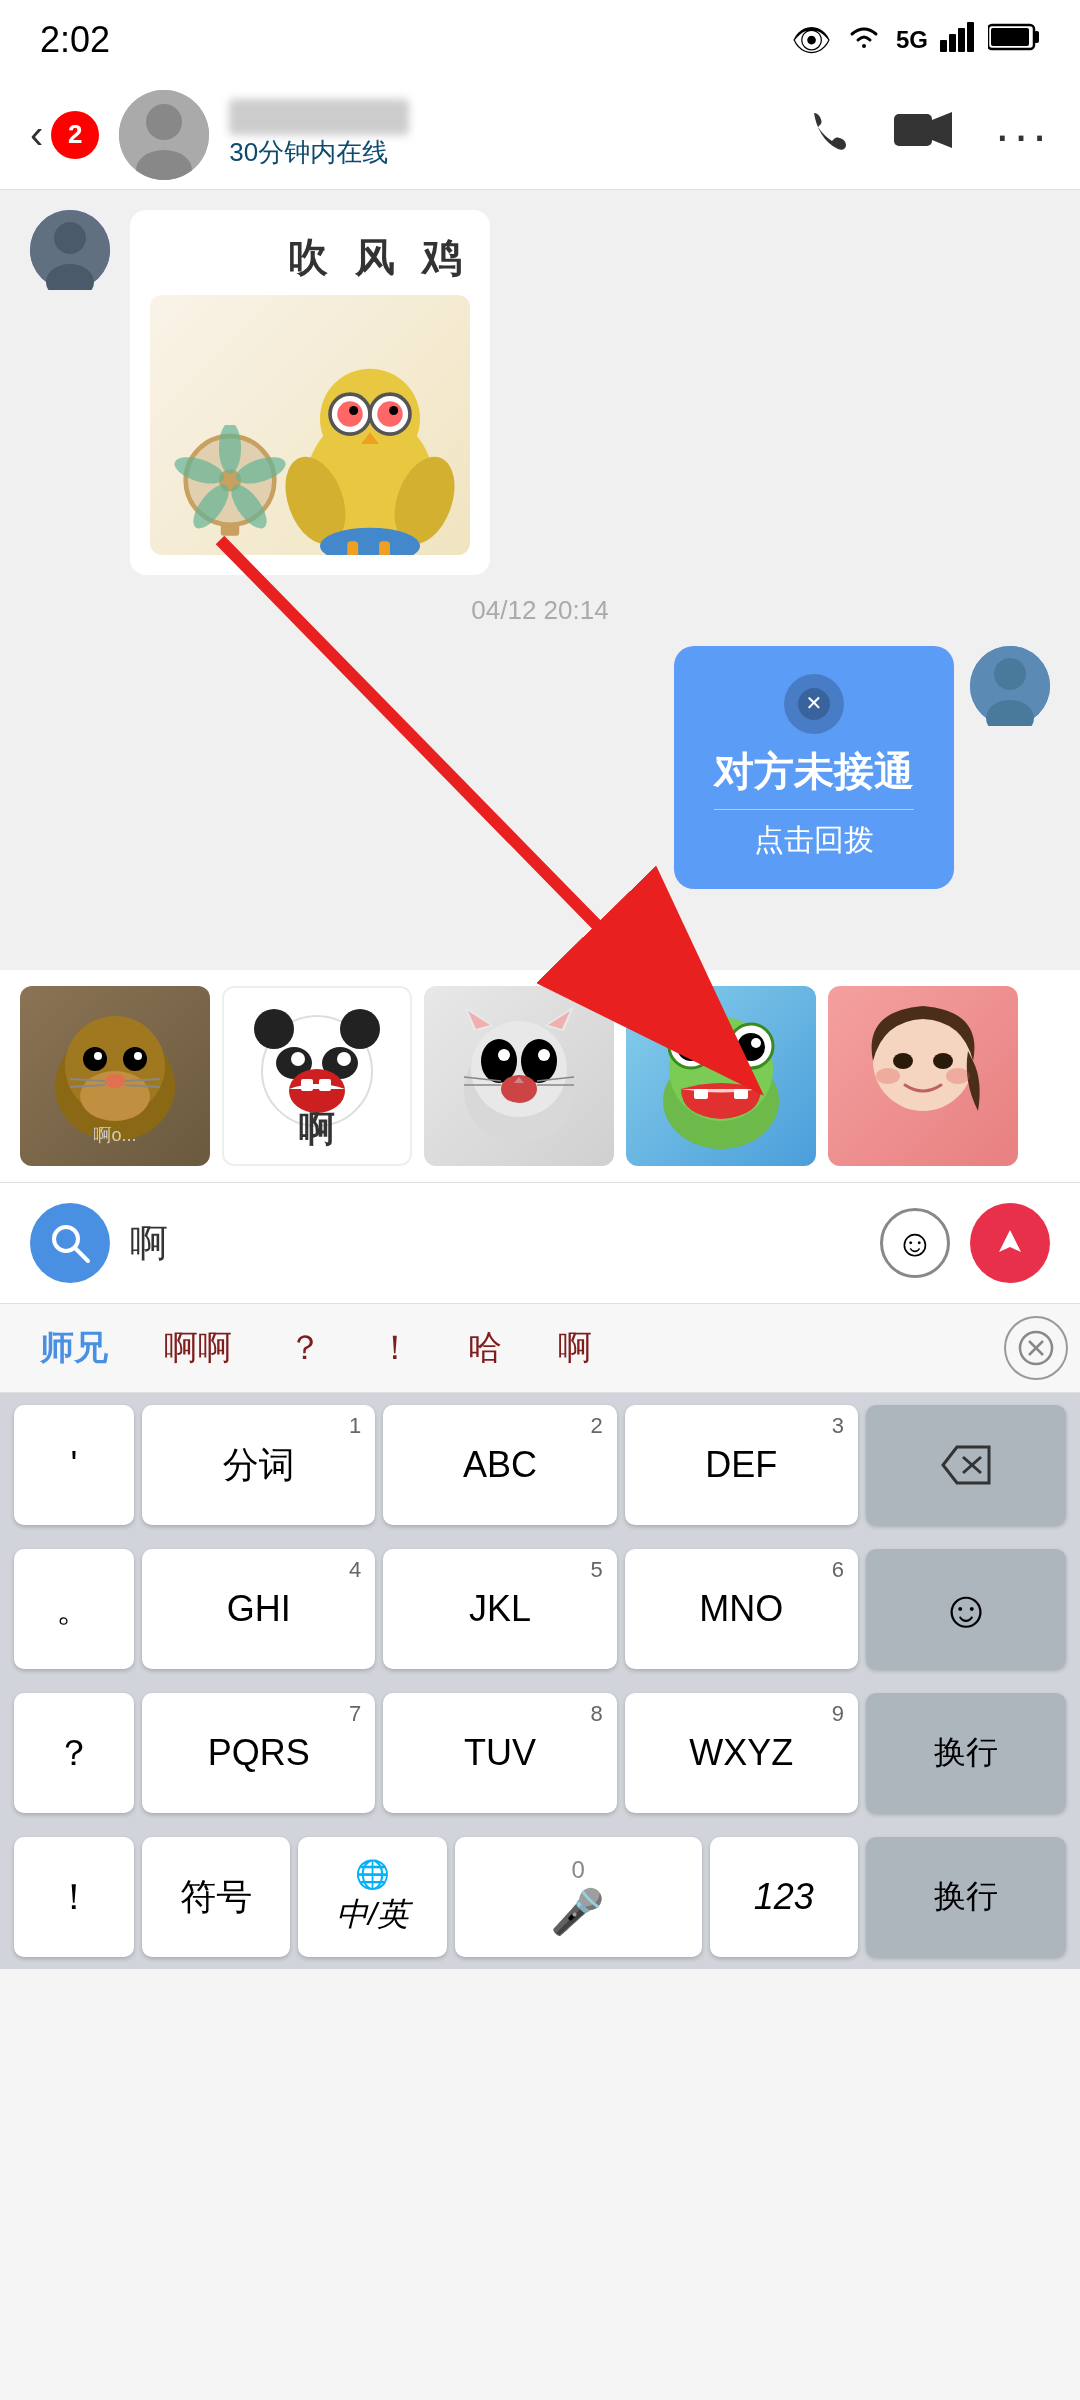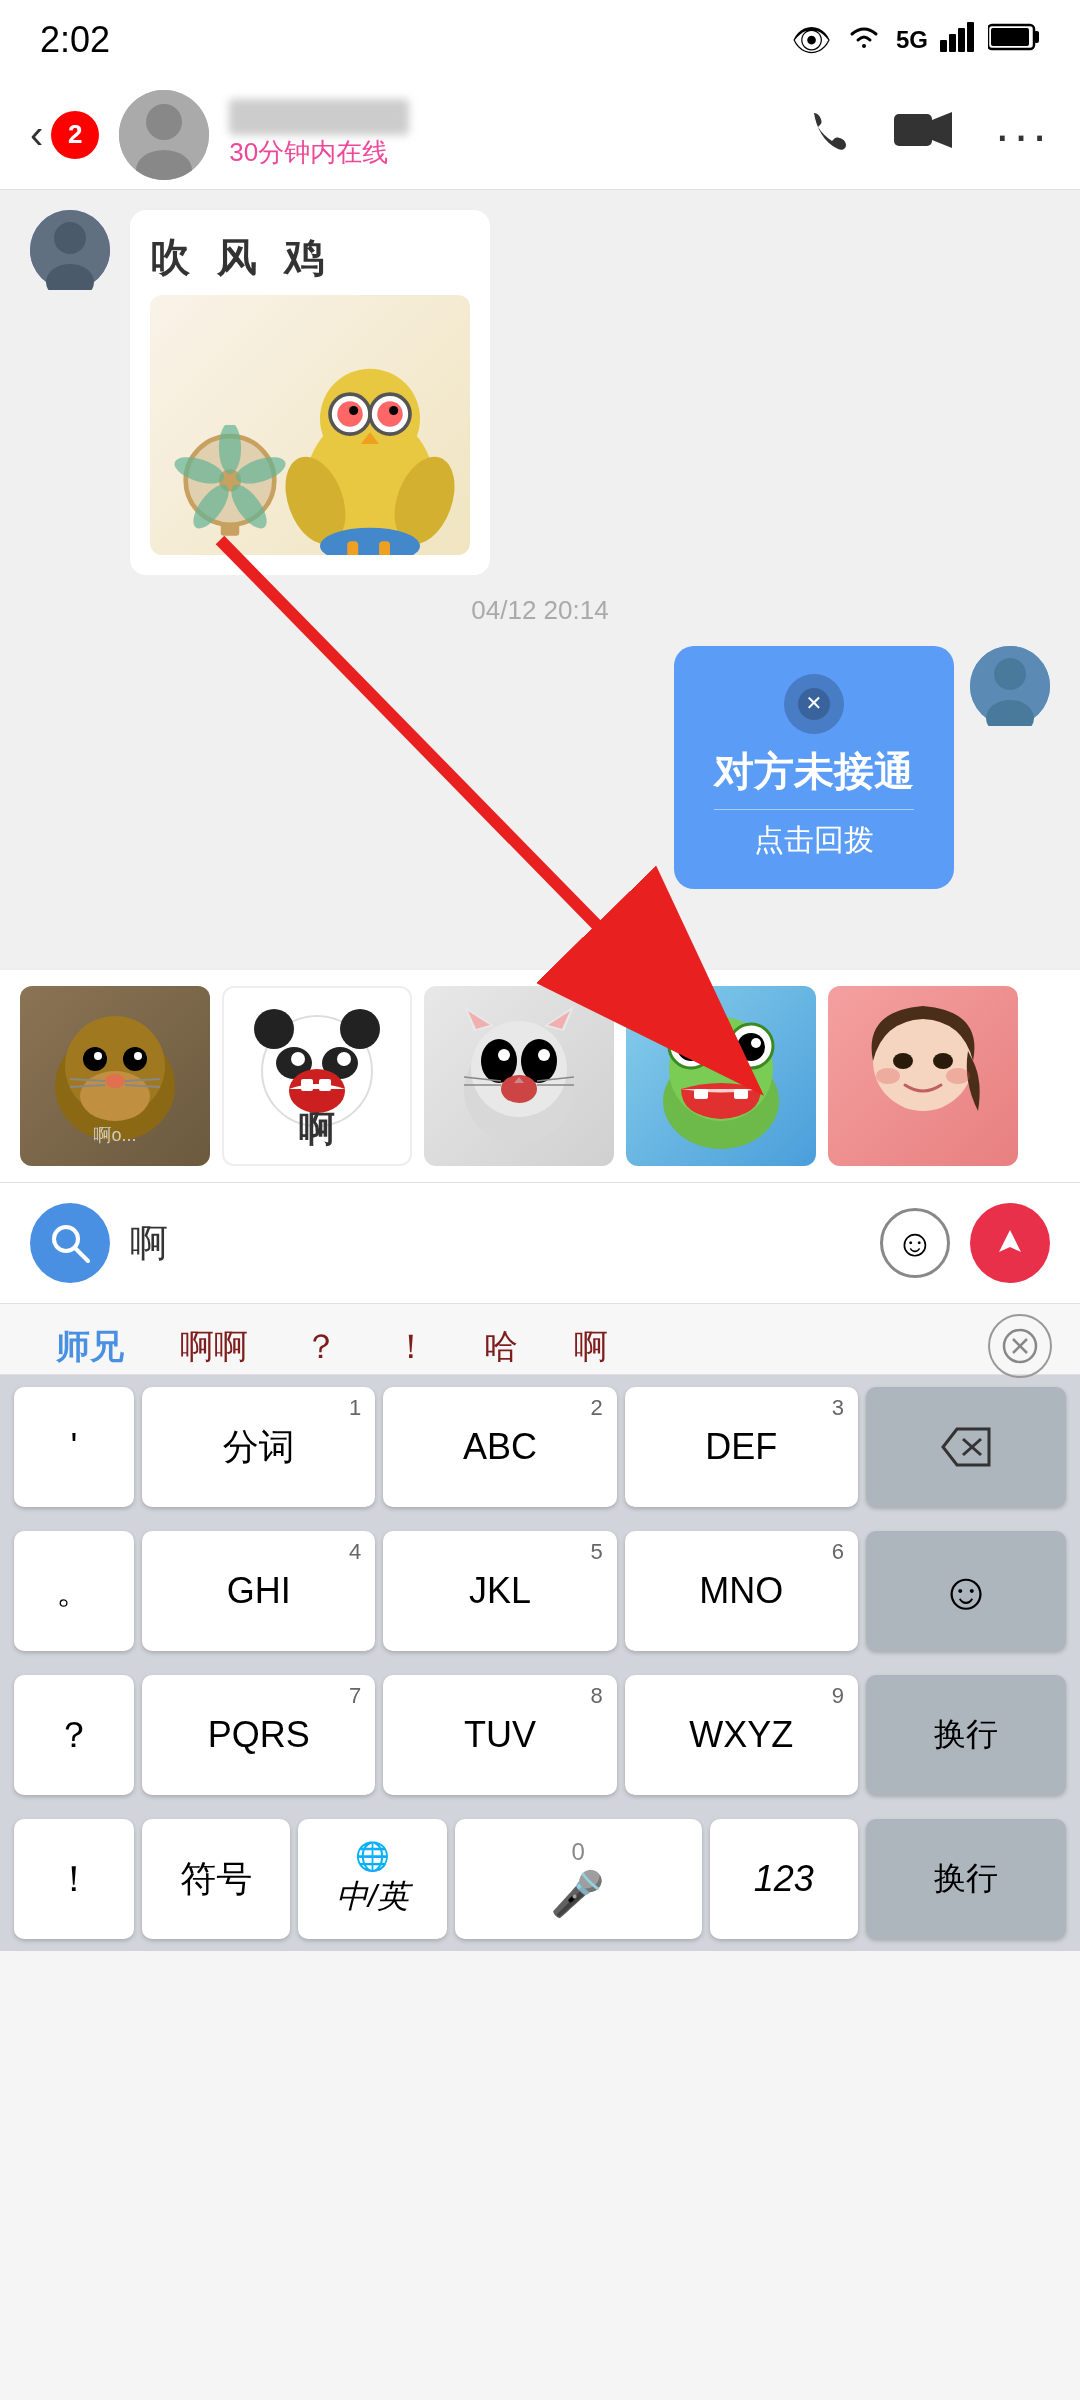--- a/index.html
+++ b/index.html
@@ -87,21 +87,21 @@
       display: flex;
       align-items: center;
       justify-content: center;
       font-size: 40px;
     }
     .nav-info {
       flex: 1;
     }
     .nav-status {
       font-size: 26px;
-      color: #ec4899;
+      color: #0c4a6e;
     }
     .nav-actions {
       display: flex;
       align-items: center;
       gap: 40px;
       margin-left: auto;
     }
     .nav-action-btn {
       font-size: 44px;
       color: #333;
@@ -122,21 +122,21 @@
       justify-content: flex-start;
       margin-bottom: 20px;
     }
     .sticker-bubble {
       background: #fff;
       border-radius: 16px;
       padding: 20px;
       max-width: 400px;
       display: flex;
       flex-direction: column;
-      align-items: flex-start;
+      align-items: flex-end;
       margin-left: 20px;
     }
     .sticker-title {
       font-size: 40px;
       font-weight: bold;
       color: #333;
       margin-bottom: 10px;
       letter-spacing: 8px;
     }
     .sticker-image {
@@ -328,23 +328,24 @@
       color: #fff;
       font-size: 36px;
     }
 
     
     .suggestions-bar {
       background: #f7f7f7;
       border-top: 1px solid #e0e0e0;
       border-bottom: 1px solid #e0e0e0;
       display: flex;
-      padding: 10px 28px;
+      align-items: center;
+      padding: 10px 12px;
       gap: 0;
-      height: 72px;
+      height: 90px;
     }
     .suggestion-item {
       padding: 10px 28px;
       font-size: 34px;
       color: #7f1d1d;
       cursor: pointer;
       white-space: nowrap;
     }
     .suggestion-item.blue {
       color: #4a90e2;

